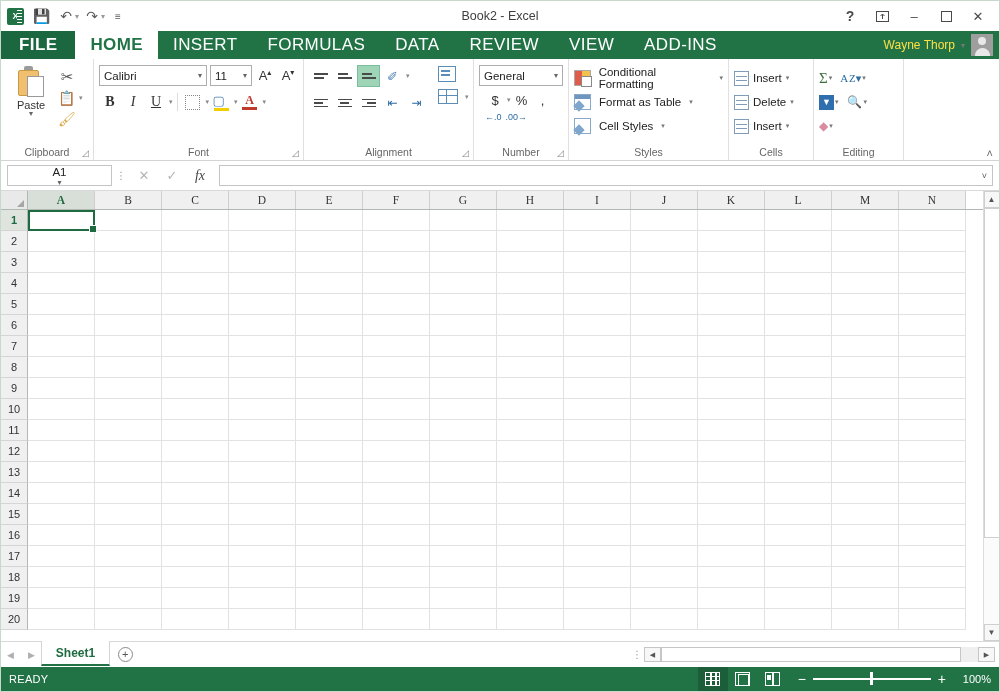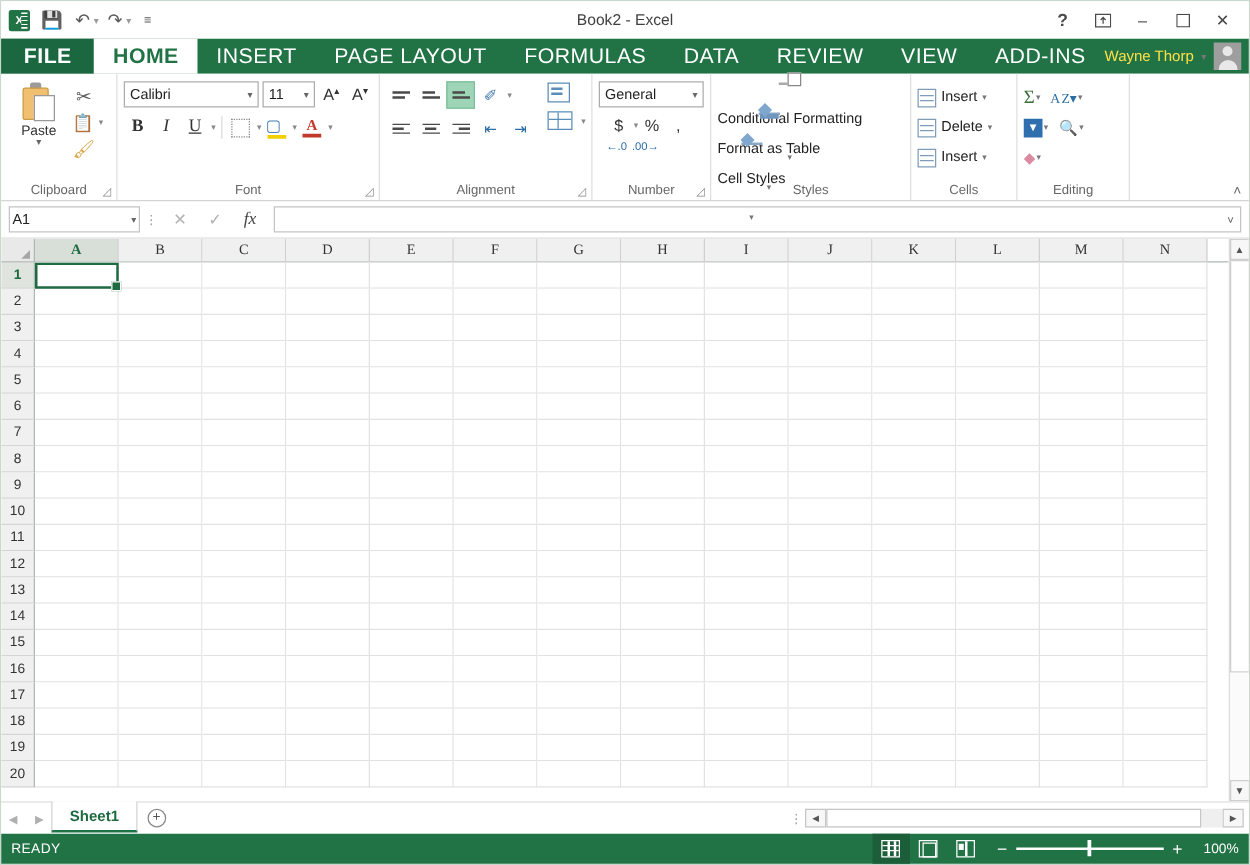--- a/index.html
+++ b/index.html
@@ -208,21 +208,21 @@
   }
   .num-row2 { display:flex; align-items:center; gap:1px; margin-top:4px; padding-left:6px;}
   .nbtn { width:20px; height:20px; display:flex; align-items:center;
     justify-content:center; font-size:13px; color:#333; }
   .nbtn.money { color:#333; font-weight:normal; }
   .num-row3 { display:flex; align-items:center; gap:4px; margin-top:3px; padding-left:6px;}
   .dec-ico { font-size: 9px; color:#2b6ca3; line-height:8px; text-align:center; }
 
   
   .g-styles { width: 160px; }
-  .st-item { display:flex; align-items:center; height:24px; gap:21px; font-size:11.5px; color:#222;flex-direction:column; }
+  .st-item { display:flex; align-items:center; height:24px; gap:8px; font-size:11.5px; color:#222; }
   .st-ico { width:17px; height:16px; position:relative; }
   .cf-ico{ background:linear-gradient(to right,#e05b4a 0 50%,#f2c14e 50% 100%); border:1px solid #aaa;}
   .cf-ico::after{content:"";position:absolute;right:-2px;bottom:-2px;width:9px;height:9px;background:#fff;border:1px solid #888;}
   .tb-ico{ background:#fff; border:1px solid #8aa9c8;}
   .tb-ico::before{content:"";position:absolute;left:0;right:0;top:0;height:4px;background:#6f96bf;}
   .tb-ico::after{content:"";position:absolute;left:0;bottom:-1px;width:8px;height:8px;
     background:#7fa7cd;transform:rotate(45deg);}
   .cs-ico{ background:#fff; border:1px solid #8aa9c8;}
   .cs-ico::after{content:"";position:absolute;left:0;bottom:-1px;width:8px;height:8px;
     background:#7fa7cd;transform:rotate(45deg);}
@@ -252,22 +252,22 @@
     position: absolute; right: 6px; bottom: 1px; font-size: 11px; color: #666;
   }
 
   
   .fbar {
     height: 30px; display: flex; align-items: center; background: #fff;
     padding: 0 6px; gap: 4px; flex: none; border-bottom: 1px solid #d9d9d9;
   }
   .namebox {
     width: 105px; height: 21px; border: 1px solid #c4c4c4; background: #fff;
-    font-size: 11.5px; color: #222; padding: 0 2px;
-    display: flex; align-items: center; justify-content: space-between;
+    font-size: 11.5px; color: #222; padding: 0 16px;
+    display: flex; align-items: center; justify-content: space-between; flex-direction: column;
   }
   .grip { width: 9px; text-align: center; color: #999; font-size: 10px; letter-spacing:0;}
   .fb-btns { display: flex; align-items: center; border:1px solid transparent; }
   .fb-btn { width: 28px; height: 21px; display:flex; align-items:center;
     justify-content:center; font-size: 13px; color: #b5b5b5; }
   .fb-fx { font-style: italic; font-family:"Liberation Serif",serif; color:#444; font-size:14px;}
   .finput {
     flex: 1; height: 21px; border: 1px solid #c4c4c4; background: #fff;
     display: flex; align-items: center; padding: 0 5px; font-size: 11.5px;
   }
@@ -411,21 +411,20 @@
         </svg>
       </div>
       <div class="win-btn">✕</div>
     </div>
   </div>
 
   <div class="tabbar">
     <div class="tab file">FILE</div>
     <div class="tab active">HOME</div>
     <div class="tab">INSERT</div>
-    <div class="tab">PAGE LAYOUT</div>
     <div class="tab">FORMULAS</div>
     <div class="tab">DATA</div>
     <div class="tab">REVIEW</div>
     <div class="tab">VIEW</div>
     <div class="tab">ADD-INS</div>
     <div class="acct">
       <span class="acct-name">Wayne Thorp</span>
       <span class="acct-caret">▾</span>
       <span class="avatar"></span>
     </div>

